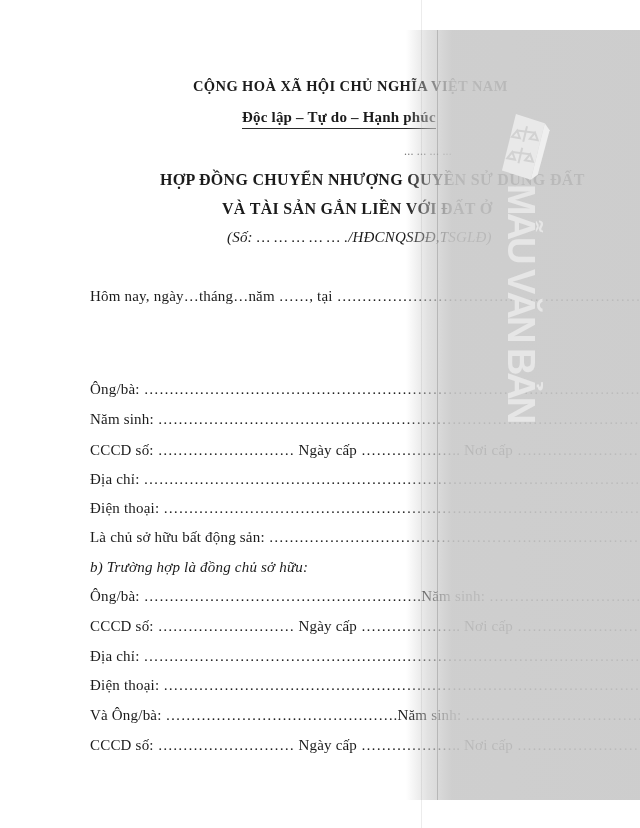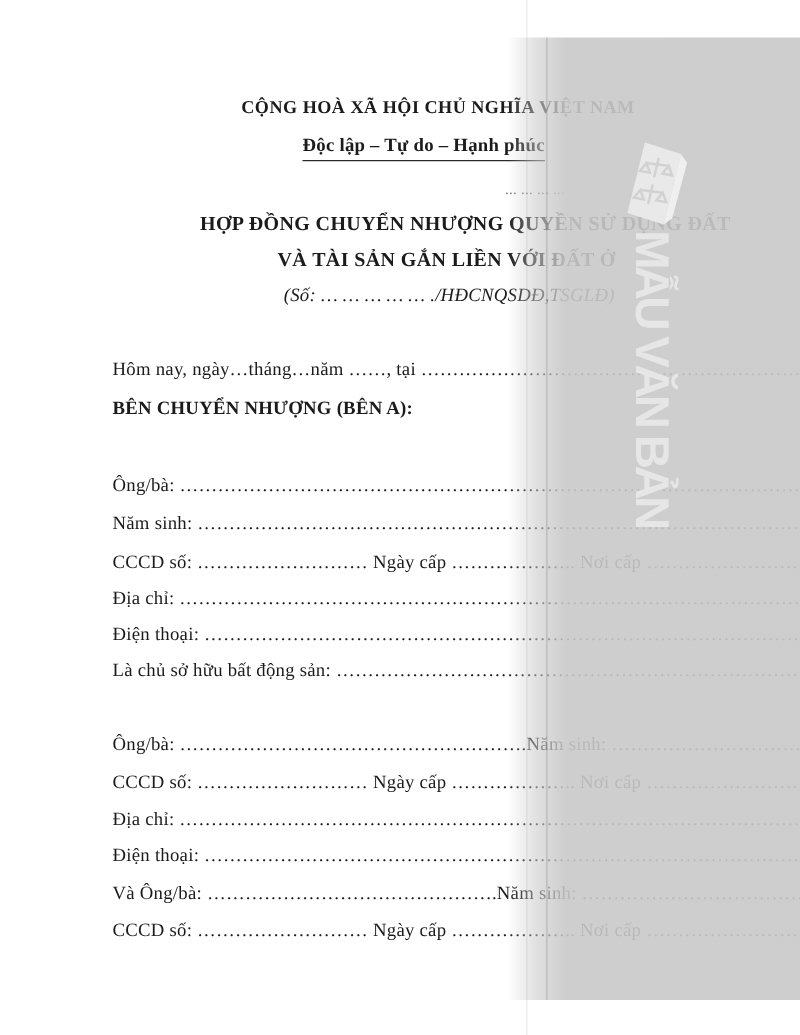--- a/index.html
+++ b/index.html
@@ -72,29 +72,29 @@
 <div class="page" style="--page_background: #ffffff; --ink: #1b1b1b; --band: #c9c9c9; --watermark_text: #e6e6e6; --page_edge_line: #b9b9b9;">
 
   <div class="ln motto1" style="top:78px;left:193px;">CỘNG HOÀ XÃ HỘI CHỦ NGHĨA VIỆT NAM</div>
   <div class="ln" style="top:108px;left:242px;"><span class="motto2">Độc lập – Tự do – Hạnh phúc</span></div>
   <div class="ln dotsmini" style="top:144px;left:404px;">... ... ... ...</div>
   <div class="ln title" style="top:170px;left:160px;">HỢP ĐỒNG CHUYỂN NHƯỢNG QUYỀN SỬ DỤNG ĐẤT</div>
   <div class="ln title" style="top:199px;left:222px;">VÀ TÀI SẢN GẮN LIỀN VỚI ĐẤT Ở</div>
   <div class="ln docnum" style="top:228px;left:227px;">(Số: … … … … … ./HĐCNQSDĐ,TSGLĐ)</div>
 
   <div class="ln" style="top:287px;left:90px;">Hôm nay, ngày…tháng…năm ……, tại ………………………………………………………………</div>
-  <div class="ln b" style="top:318px;left:90px;">BÊN CHUYỂN NHƯỢNG (BÊN A):</div>
 
   <div class="ln" style="top:380px;left:90px;">Ông/bà: ………………………………………………………………………………………………………</div>
   <div class="ln" style="top:410px;left:90px;">Năm sinh: ……………………………………………………………………………………………………</div>
   <div class="ln" style="top:441px;left:90px;">CCCD số: ……………………… Ngày cấp ……………….. Nơi cấp ………………………………</div>
   <div class="ln" style="top:470px;left:90px;">Địa chỉ: …………………………………………………………………………………………………………</div>
   <div class="ln" style="top:499px;left:90px;">Điện thoại: ………………………………………………………………………………………………………</div>
   <div class="ln" style="top:528px;left:90px;">Là chủ sở hữu bất động sản: ………………………………………………………………………………</div>
 
+  <div class="ln i" style="top:558px;left:90px;">b) Trường hợp là đồng chủ sở hữu:</div>
   <div class="ln" style="top:587px;left:90px;">Ông/bà: ……………………………………………….Năm sinh: ………………………………</div>
   <div class="ln" style="top:617px;left:90px;">CCCD số: ……………………… Ngày cấp ……………….. Nơi cấp ………………………………</div>
   <div class="ln" style="top:647px;left:90px;">Địa chỉ: …………………………………………………………………………………………………………</div>
   <div class="ln" style="top:676px;left:90px;">Điện thoại: ………………………………………………………………………………………………………</div>
   <div class="ln" style="top:706px;left:90px;">Và Ông/bà:  ……………………………………….Năm sinh: ………………………………</div>
   <div class="ln" style="top:736px;left:90px;">CCCD số: ……………………… Ngày cấp ……………….. Nơi cấp ………………………………</div>
 
   <div class="band"></div>
   <div class="edge-line-2"></div>
   <div class="edge-line-1"></div>

